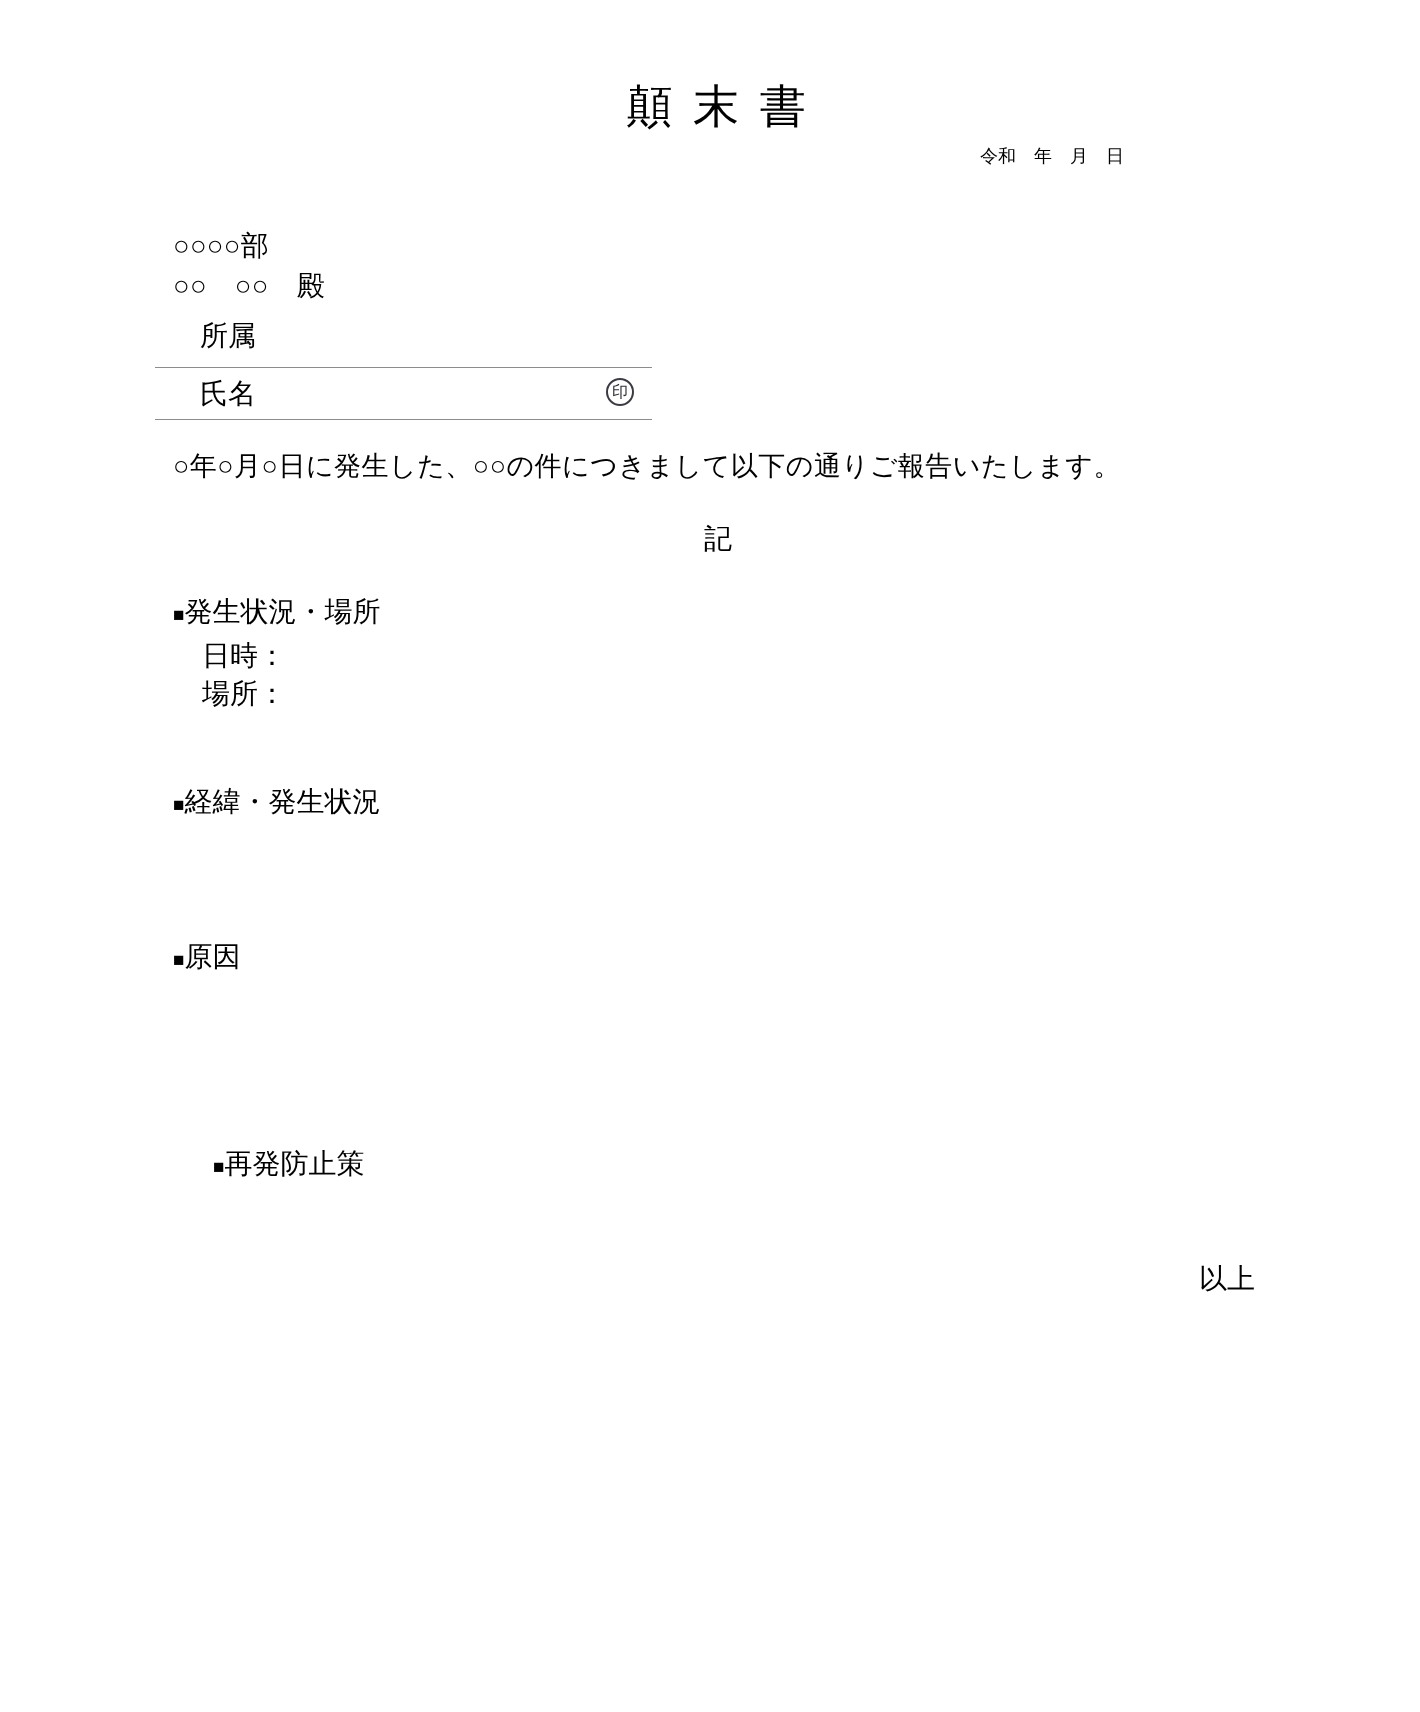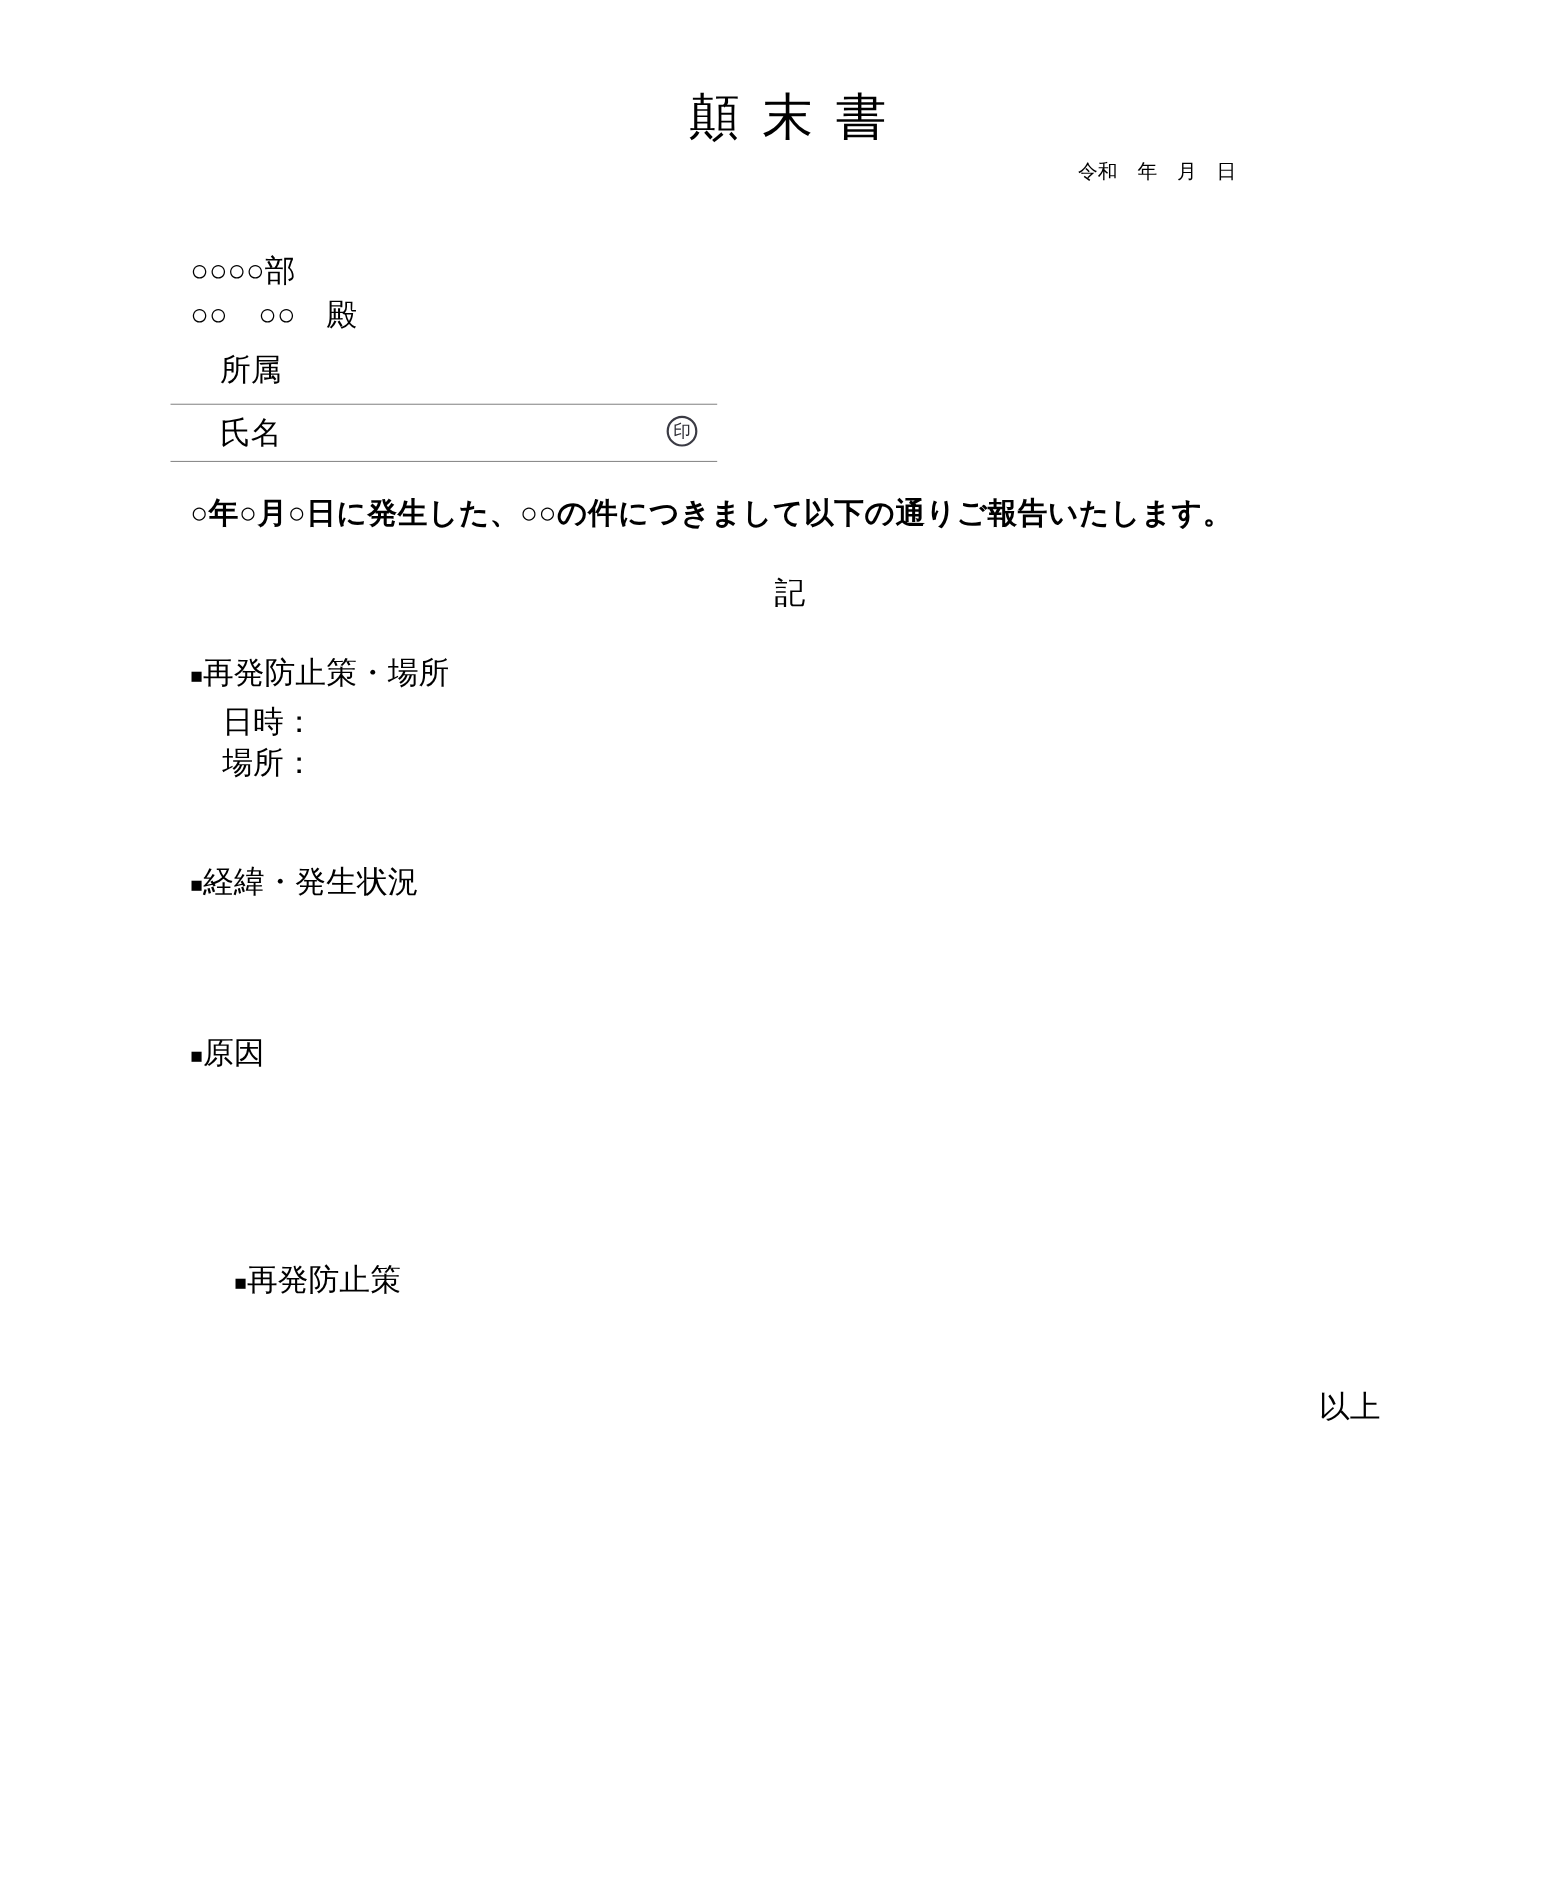--- a/index.html
+++ b/index.html
@@ -50,21 +50,21 @@
     box-sizing: border-box;
     border: 2px solid #3b3b44;
     border-radius: 50%;
     display: flex;
     align-items: center;
     justify-content: center;
     font-size: 16px;
     color: #2e2e36;
   }
 
-  .intro { top: 451px; left: 145px; font-size: 27px; letter-spacing: 0.5px; font-weight: bold; }
+  .intro { top: 451px; left: 145px; font-size: 27px; letter-spacing: 0.5px; }
 
   .record-marker {
     top: 523px; left: 0; width: 1380px;
     text-align: center;
     font-size: 28px;
   }
 
   .section-heading { left: 145px; font-size: 28px; }
   .heading-1 { top: 596px; }
   .heading-2 { top: 786px; }
@@ -100,21 +100,21 @@
   <div class="abs name-label">氏名</div>
   <div class="seal">
     <span>印</span>
   </div>
   <div class="rule rule-2"></div>
 
   <div class="abs intro">○年○月○日に発生した、○○の件につきまして以下の通りご報告いたします。</div>
 
   <div class="abs record-marker">記</div>
 
-  <div class="abs section-heading heading-1"><span class="bullet">■</span><span>再発防止策・場所</span></div>
+  <div class="abs section-heading heading-1"><span class="bullet">■</span><span>発生状況・場所</span></div>
   <div class="abs sub-item sub-datetime">日時：</div>
   <div class="abs sub-item sub-location">場所：</div>
 
   <div class="abs section-heading heading-2"><span class="bullet">■</span><span>経緯・発生状況</span></div>
 
   <div class="abs section-heading heading-3"><span class="bullet">■</span><span>原因</span></div>
 
   <div class="abs section-heading heading-4"><span class="bullet">■</span><span>再発防止策</span></div>
 
   <div class="abs closing">以上</div>

